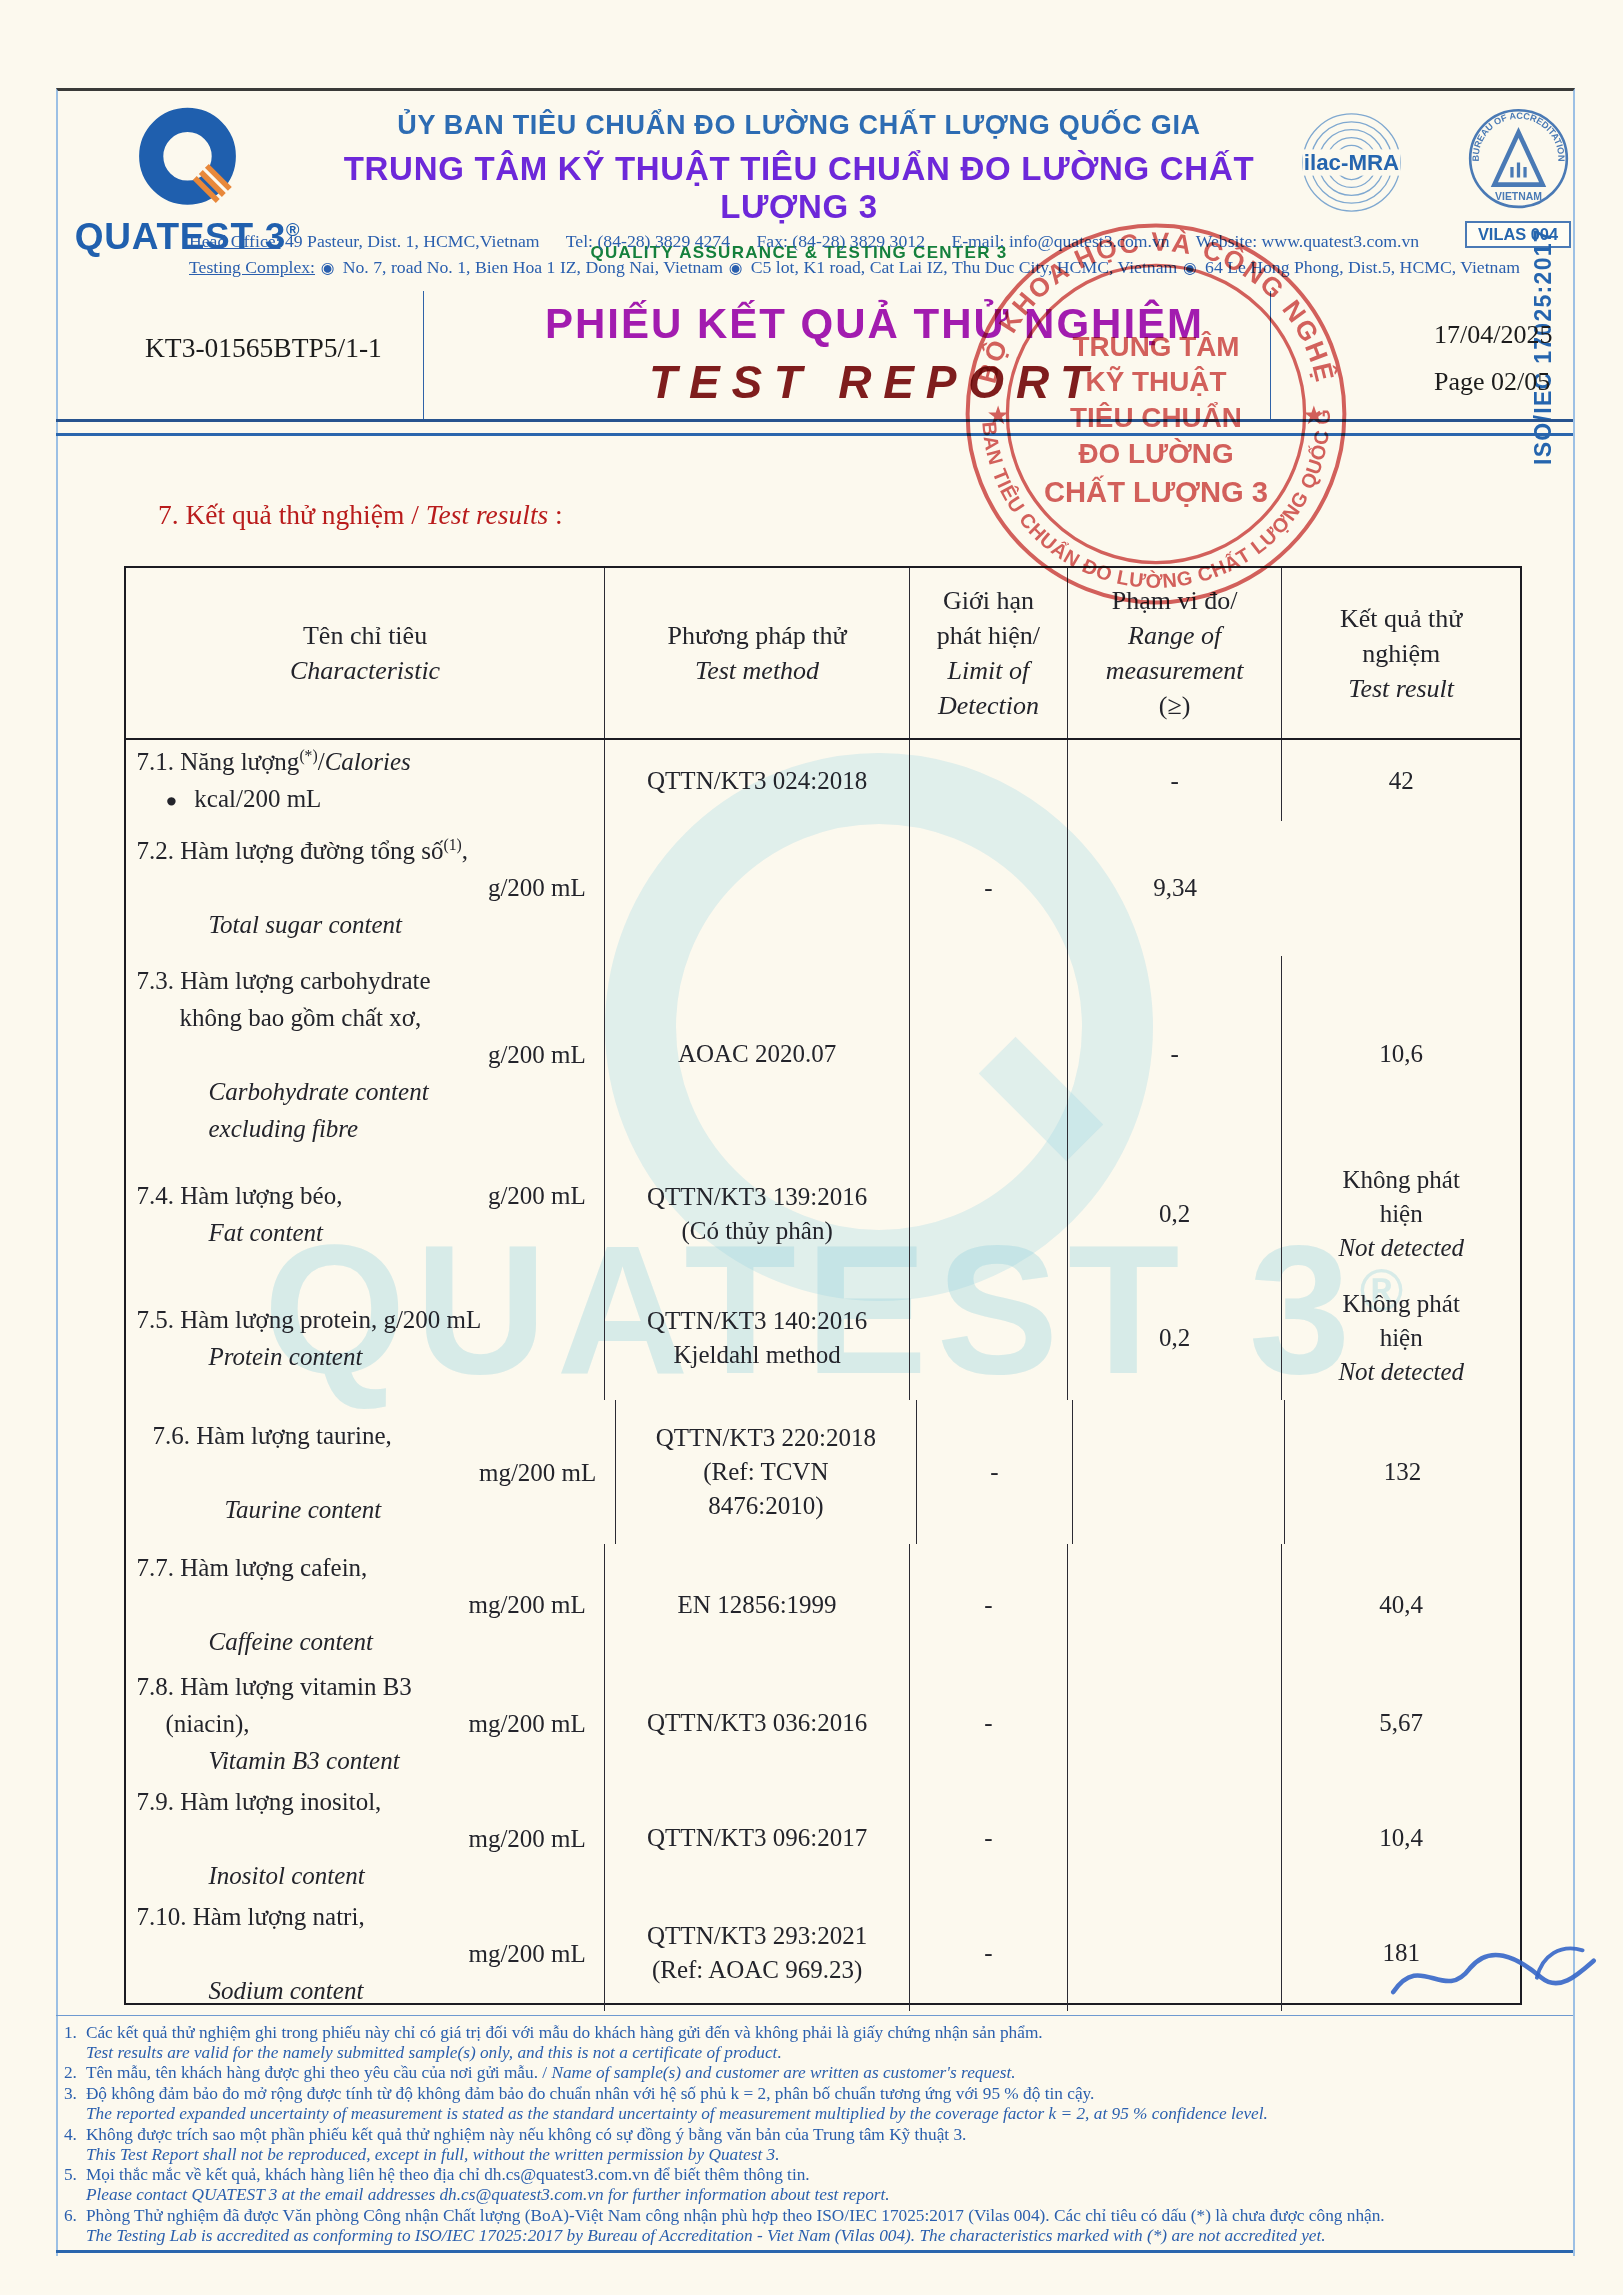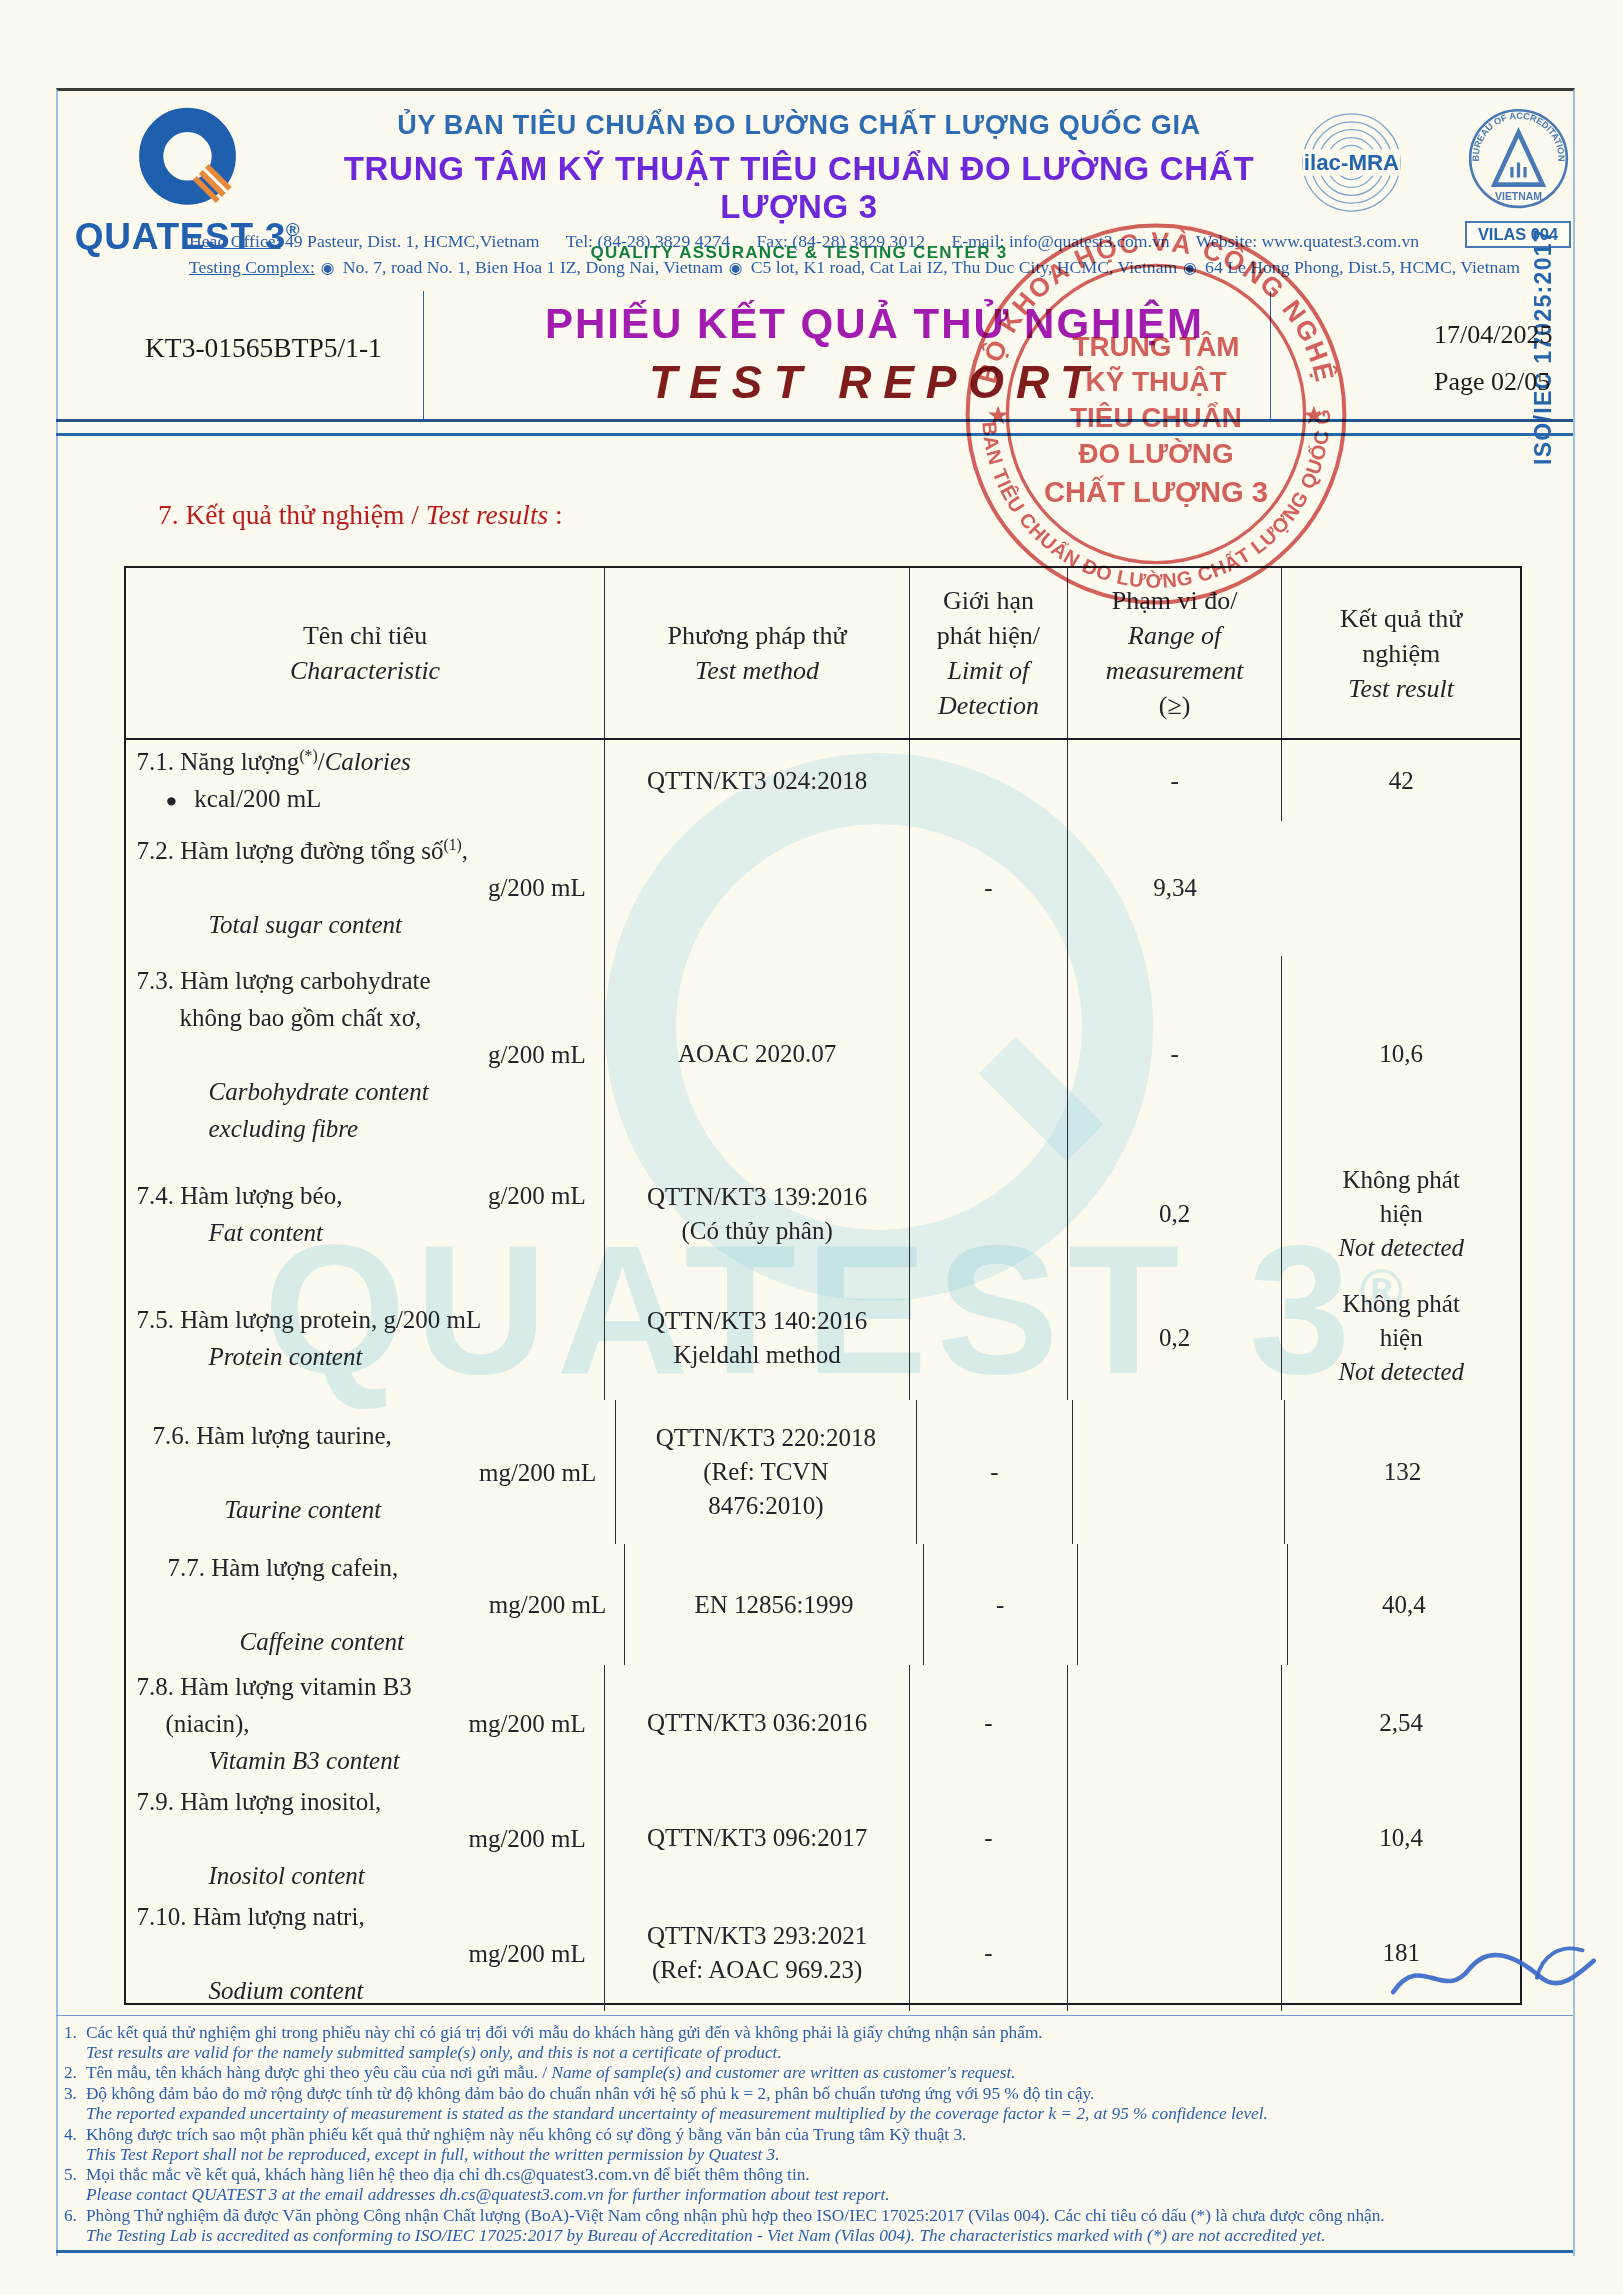--- a/index.html
+++ b/index.html
@@ -332,21 +332,21 @@
             <div>QTTN/KT3 220:2018</div>
             <div>(Ref: TCVN</div>
             <div>8476:2010)</div>
           </div>
           <div class="td mid">-</div>
           <div class="td mid"></div>
           <div class="td mid">
             <div>132</div>
           </div>
         </div>
-        <div class="trow" style="height: 121px; margin-left: 31px;">
+        <div class="trow" style="height: 121px;">
           <div class="td name">
             <div class="nline"><span>7.7. Hàm lượng cafein,</span></div>
             <div class="nline hasunit">
               <span class="unit">mg/200 mL</span>
             </div>
             <div class="nline en"><span>Caffeine content</span></div>
           </div>
           <div class="td mid">
             <div>EN 12856:1999</div>
           </div>
@@ -364,21 +364,21 @@
               <span class="unit">mg/200 mL</span>
             </div>
             <div class="nline en"><span>Vitamin B3 content</span></div>
           </div>
           <div class="td mid">
             <div>QTTN/KT3 036:2016</div>
           </div>
           <div class="td mid">-</div>
           <div class="td mid"></div>
           <div class="td mid">
-            <div>2,54</div>
+            <div>5,67</div>
           </div>
         </div>
         <div class="trow" style="height: 115px;">
           <div class="td name">
             <div class="nline"><span>7.9. Hàm lượng inositol,</span></div>
             <div class="nline hasunit">
               <span class="unit">mg/200 mL</span>
             </div>
             <div class="nline en"><span>Inositol content</span></div>
           </div>

